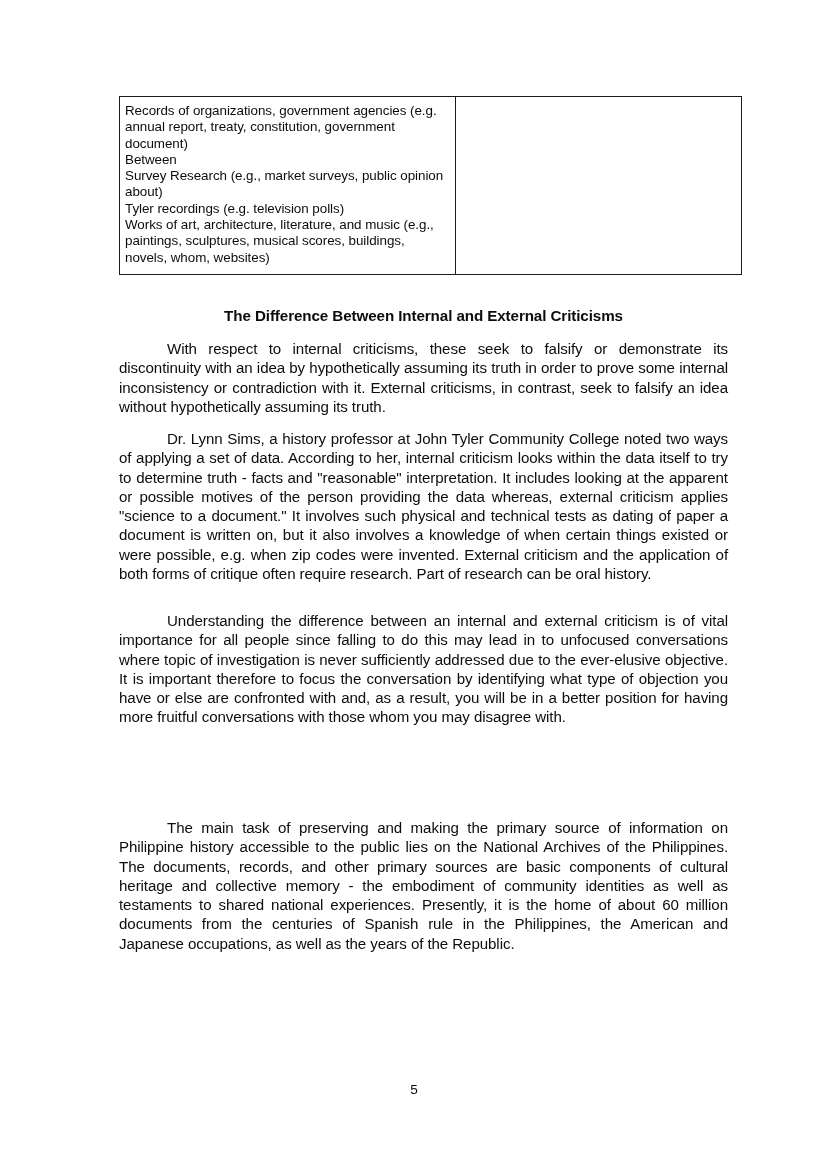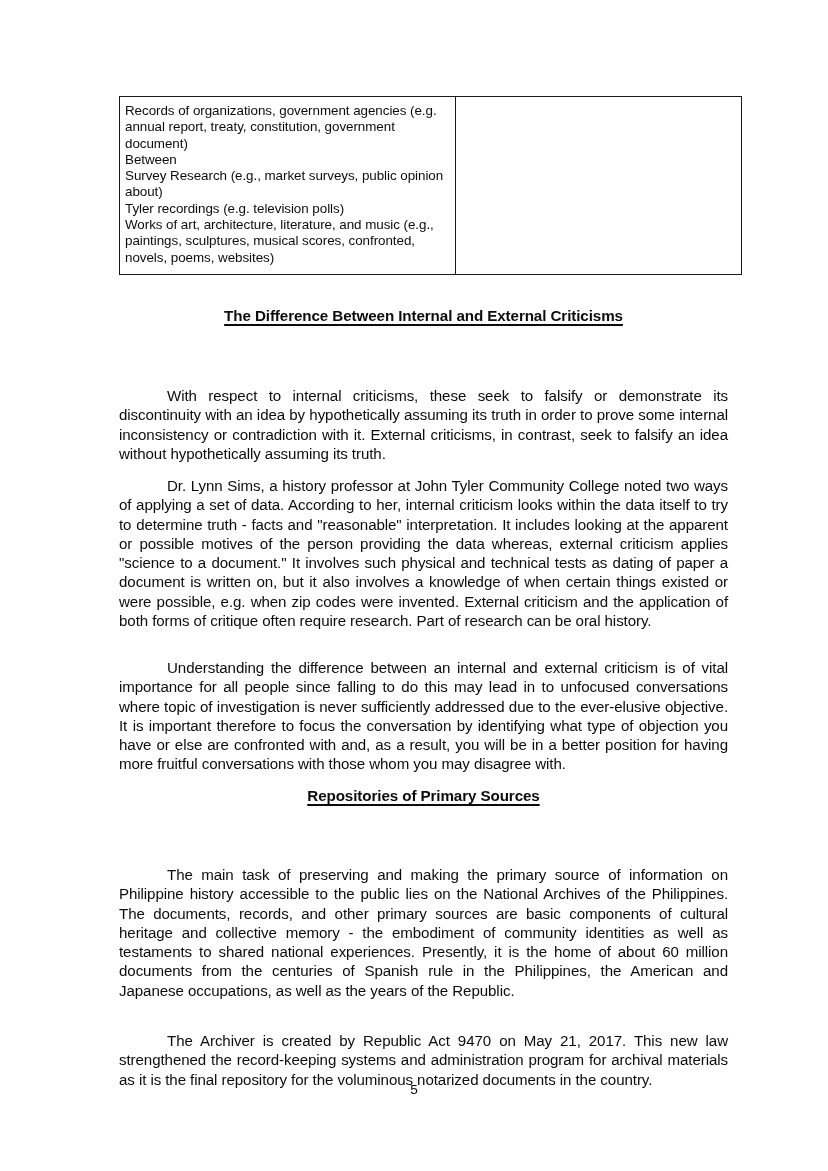--- a/index.html
+++ b/index.html
@@ -54,39 +54,37 @@
   .section-heading {
     position: absolute;
     left: 119px;
     width: 609px;
     text-align: center;
     font-size: 15.2px;
     font-weight: bold;
     letter-spacing: -0.1px;
   }
   .section-heading span {
-    text-decoration: underline;
     text-underline-offset: 2.5px;
     text-decoration-thickness: 1.6px;
     text-align: center;
   }
   #heading-1 { top: 307px; }
   #heading-2 { top: 787px; }
   
   .body-par {
     position: absolute;
     left: 119px;
     width: 609px;
     font-size: 15.1px;
     line-height: 19.3px;
     text-align: justify;
     text-indent: 48px;
     letter-spacing: -0.08px;
     hyphens: none;
-    margin-top: 47px;
   }
   #par-1 { top: 339px; }
   #par-2 { top: 429px; }
   #par-3 { top: 611px; }
   #par-4 { top: 818px; }
   #par-5 { top: 984px; }
   
   .page-number {
     position: absolute;
     left: 0;
@@ -102,33 +100,31 @@
 <div class="page">
 
   <table class="src-table">
     <tbody>
         <tr>
       <td class="left-cell">
         <div class="cell-line">Records of organizations, government agencies (e.g. annual report, treaty, constitution, government document)</div>
         <div class="cell-line">Between</div>
         <div class="cell-line">Survey Research (e.g., market surveys, public opinion about)</div>
         <div class="cell-line">Tyler recordings (e.g. television polls)</div>
-        <div class="cell-line">Works of art, architecture, literature, and music (e.g., paintings, sculptures, musical scores, confronted, novels, poems, websites)</div>
+        <div class="cell-line">Works of art, architecture, literature, and music (e.g., paintings, sculptures, musical scores, buildings, novels, whom, websites)</div>
       </td>
       <td class="right-cell"></td>
     </tr>
   </tbody>
     </table>
 
   <div class="section-heading" id="heading-1"><span>The Difference Between Internal and External Criticisms</span></div>
 
   <div class="body-par" id="par-1">With respect to internal criticisms, these seek to falsify or demonstrate its discontinuity with an idea by hypothetically assuming its truth in order to prove some internal inconsistency or contradiction with it. External criticisms, in contrast, seek to falsify an idea without hypothetically assuming its truth.</div>
   <div class="body-par" id="par-2">Dr. Lynn Sims, a history professor at John Tyler Community College noted two ways of applying a set of data. According to her, internal criticism looks within the data itself to try to determine truth - facts and "reasonable" interpretation. It includes looking at the apparent or possible motives of the person providing the data whereas, external criticism applies "science to a document." It involves such physical and technical tests as dating of paper a document is written on, but it also involves a knowledge of when certain things existed or were possible, e.g. when zip codes were invented. External criticism and the application of both forms of critique often require research. Part of research can be oral history.</div>
   <div class="body-par" id="par-3">Understanding the difference between an internal and external criticism is of vital importance for all people since falling to do this may lead in to unfocused conversations where topic of investigation is never sufficiently addressed due to the ever-elusive objective. It is important therefore to focus the conversation by identifying what type of objection you have or else are confronted with and, as a result, you will be in a better position for having more fruitful conversations with those whom you may disagree with.</div>
 
-  <div class="section-heading" id="heading-2"><span>Repositories of Primary Sources</span></div>
 
   <div class="body-par" id="par-4">The main task of preserving and making the primary source of information on Philippine history accessible to the public lies on the National Archives of the Philippines. The documents, records, and other primary sources are basic components of cultural heritage and collective memory - the embodiment of community identities as well as testaments to shared national experiences. Presently, it is the home of about 60 million documents from the centuries of Spanish rule in the Philippines, the American and Japanese occupations, as well as the years of the Republic.</div>
-  <div class="body-par" id="par-5">The Archiver is created by Republic Act 9470 on May 21, 2017. This new law strengthened the record-keeping systems and administration program for archival materials as it is the final repository for the voluminous notarized documents in the country.</div>
 
   <div class="page-number">5</div>
 
 </div>
 
 </body></html>

